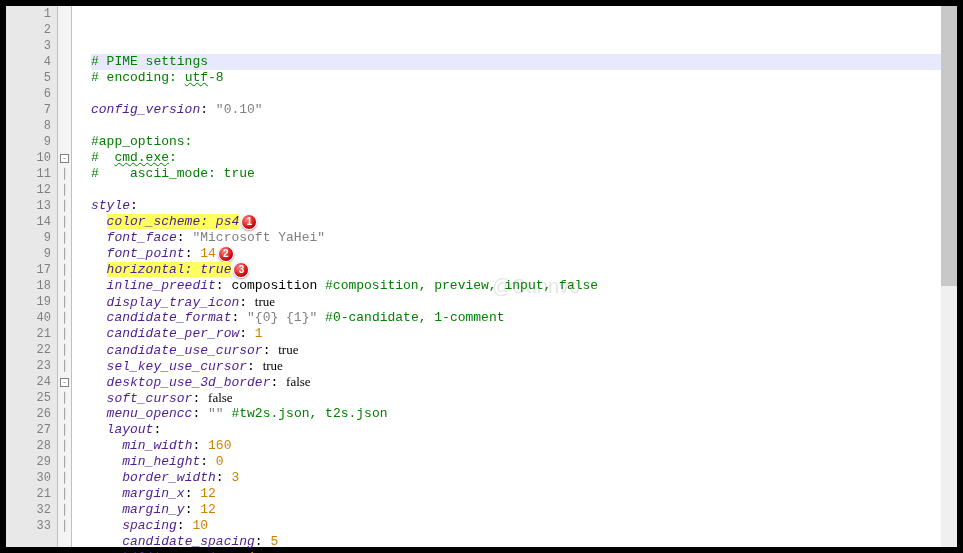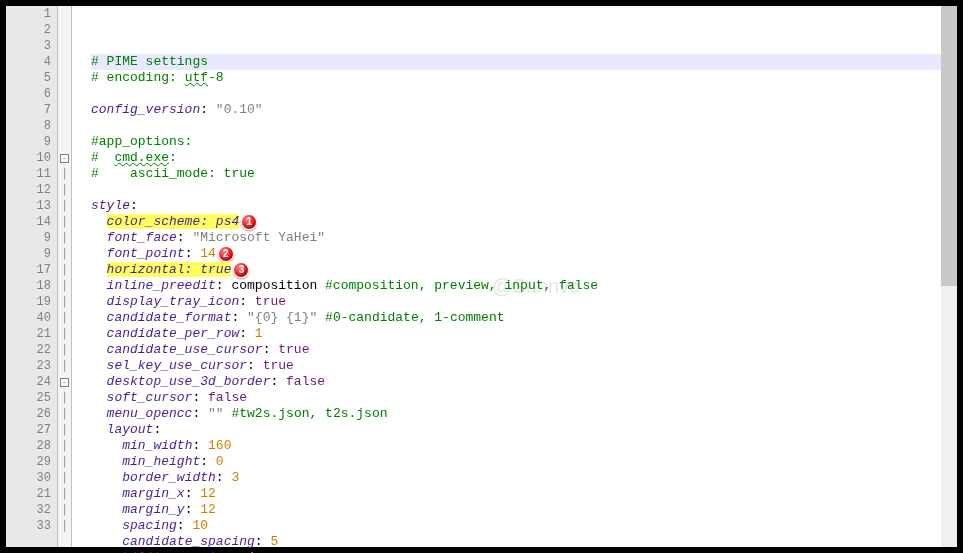--- a/index.html
+++ b/index.html
@@ -64,21 +64,21 @@
   white-space: pre;
   padding-left: 2px;
   position: relative;
 }
 .line { height: 16px; position: relative; margin-left: 17px; }
 .hl-line { background: #e8e8ff; }
 .c-comment { color: #008000; }
 .c-key { color: #4c1d95; font-style: italic; }
 .c-string { color: #808080; }
 .c-num { color: #d08000; }
-.c-bool { color: #701a75; }
+.c-bool { color: #000000; font-family: Liberation Serif, serif; }
 .wavy-g { text-decoration: underline wavy #008000; text-decoration-thickness: 1px; }
 .hilite { background: #ffff60; }
 .badge {
   display: inline-flex;
   align-items: center;
   justify-content: center;
   width: 16px;
   height: 16px;
   border-radius: 50%;
   background: radial-gradient(circle at 35% 30%, #ff8080, #cc0000 70%);

